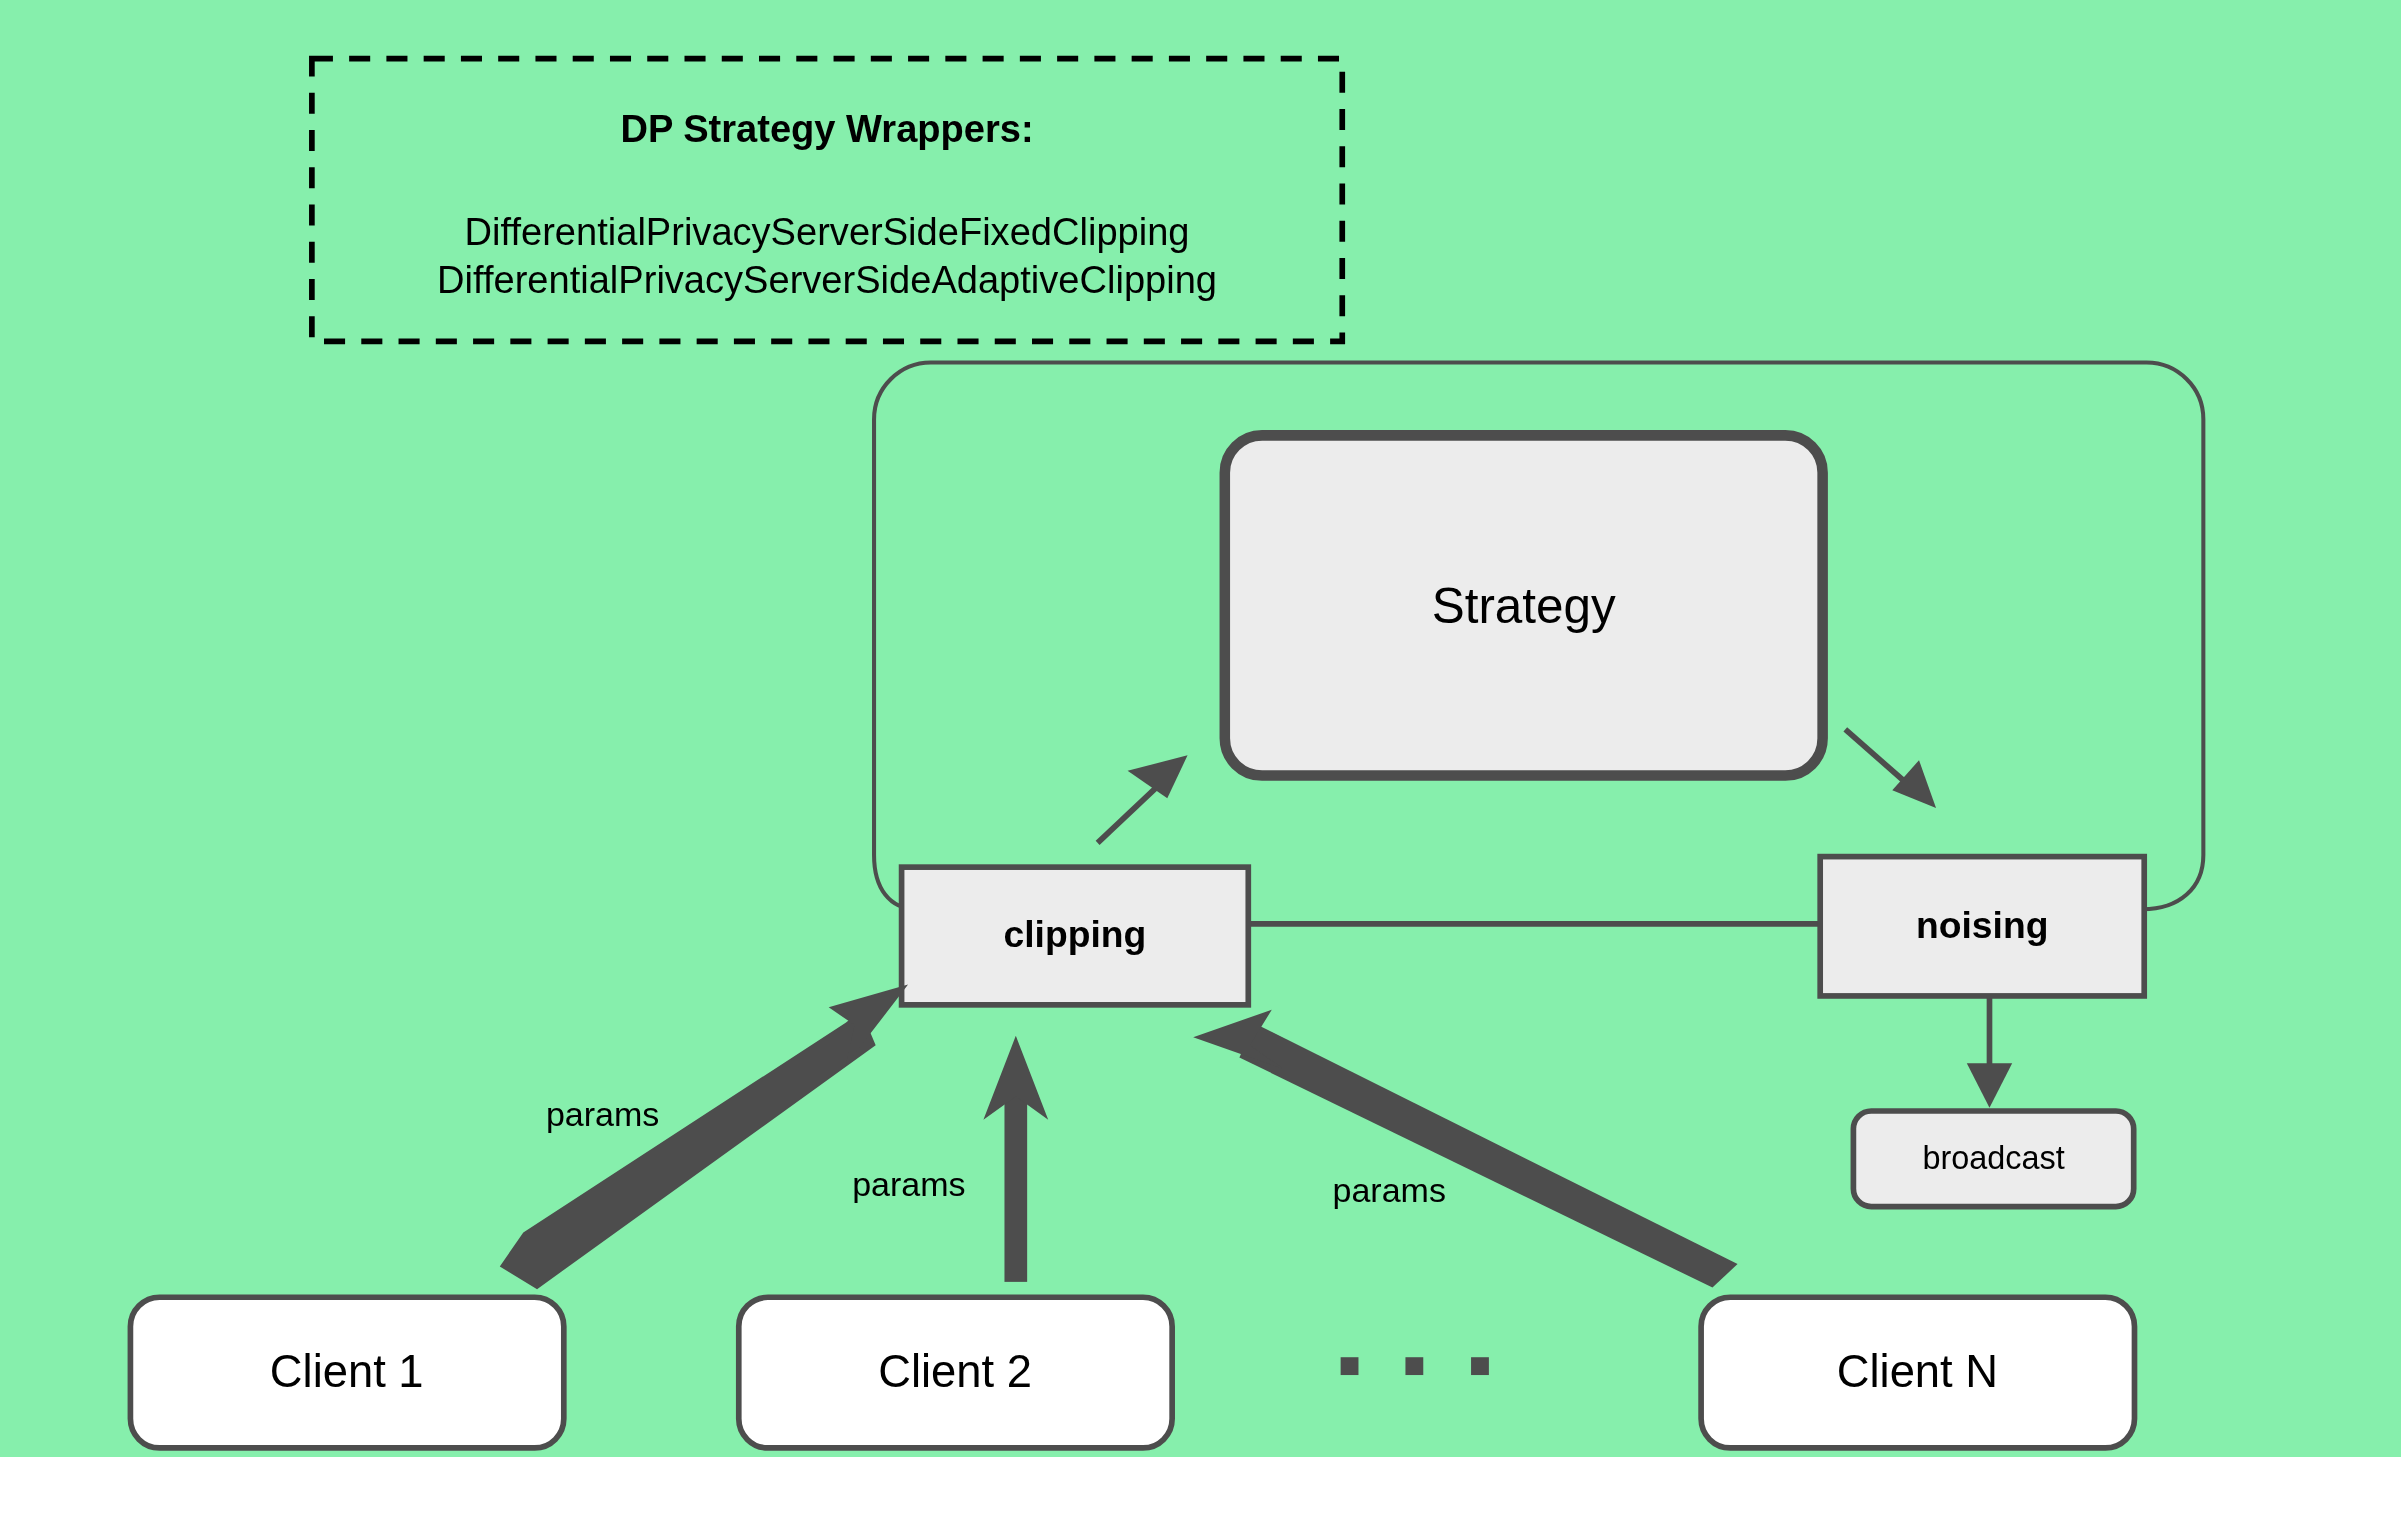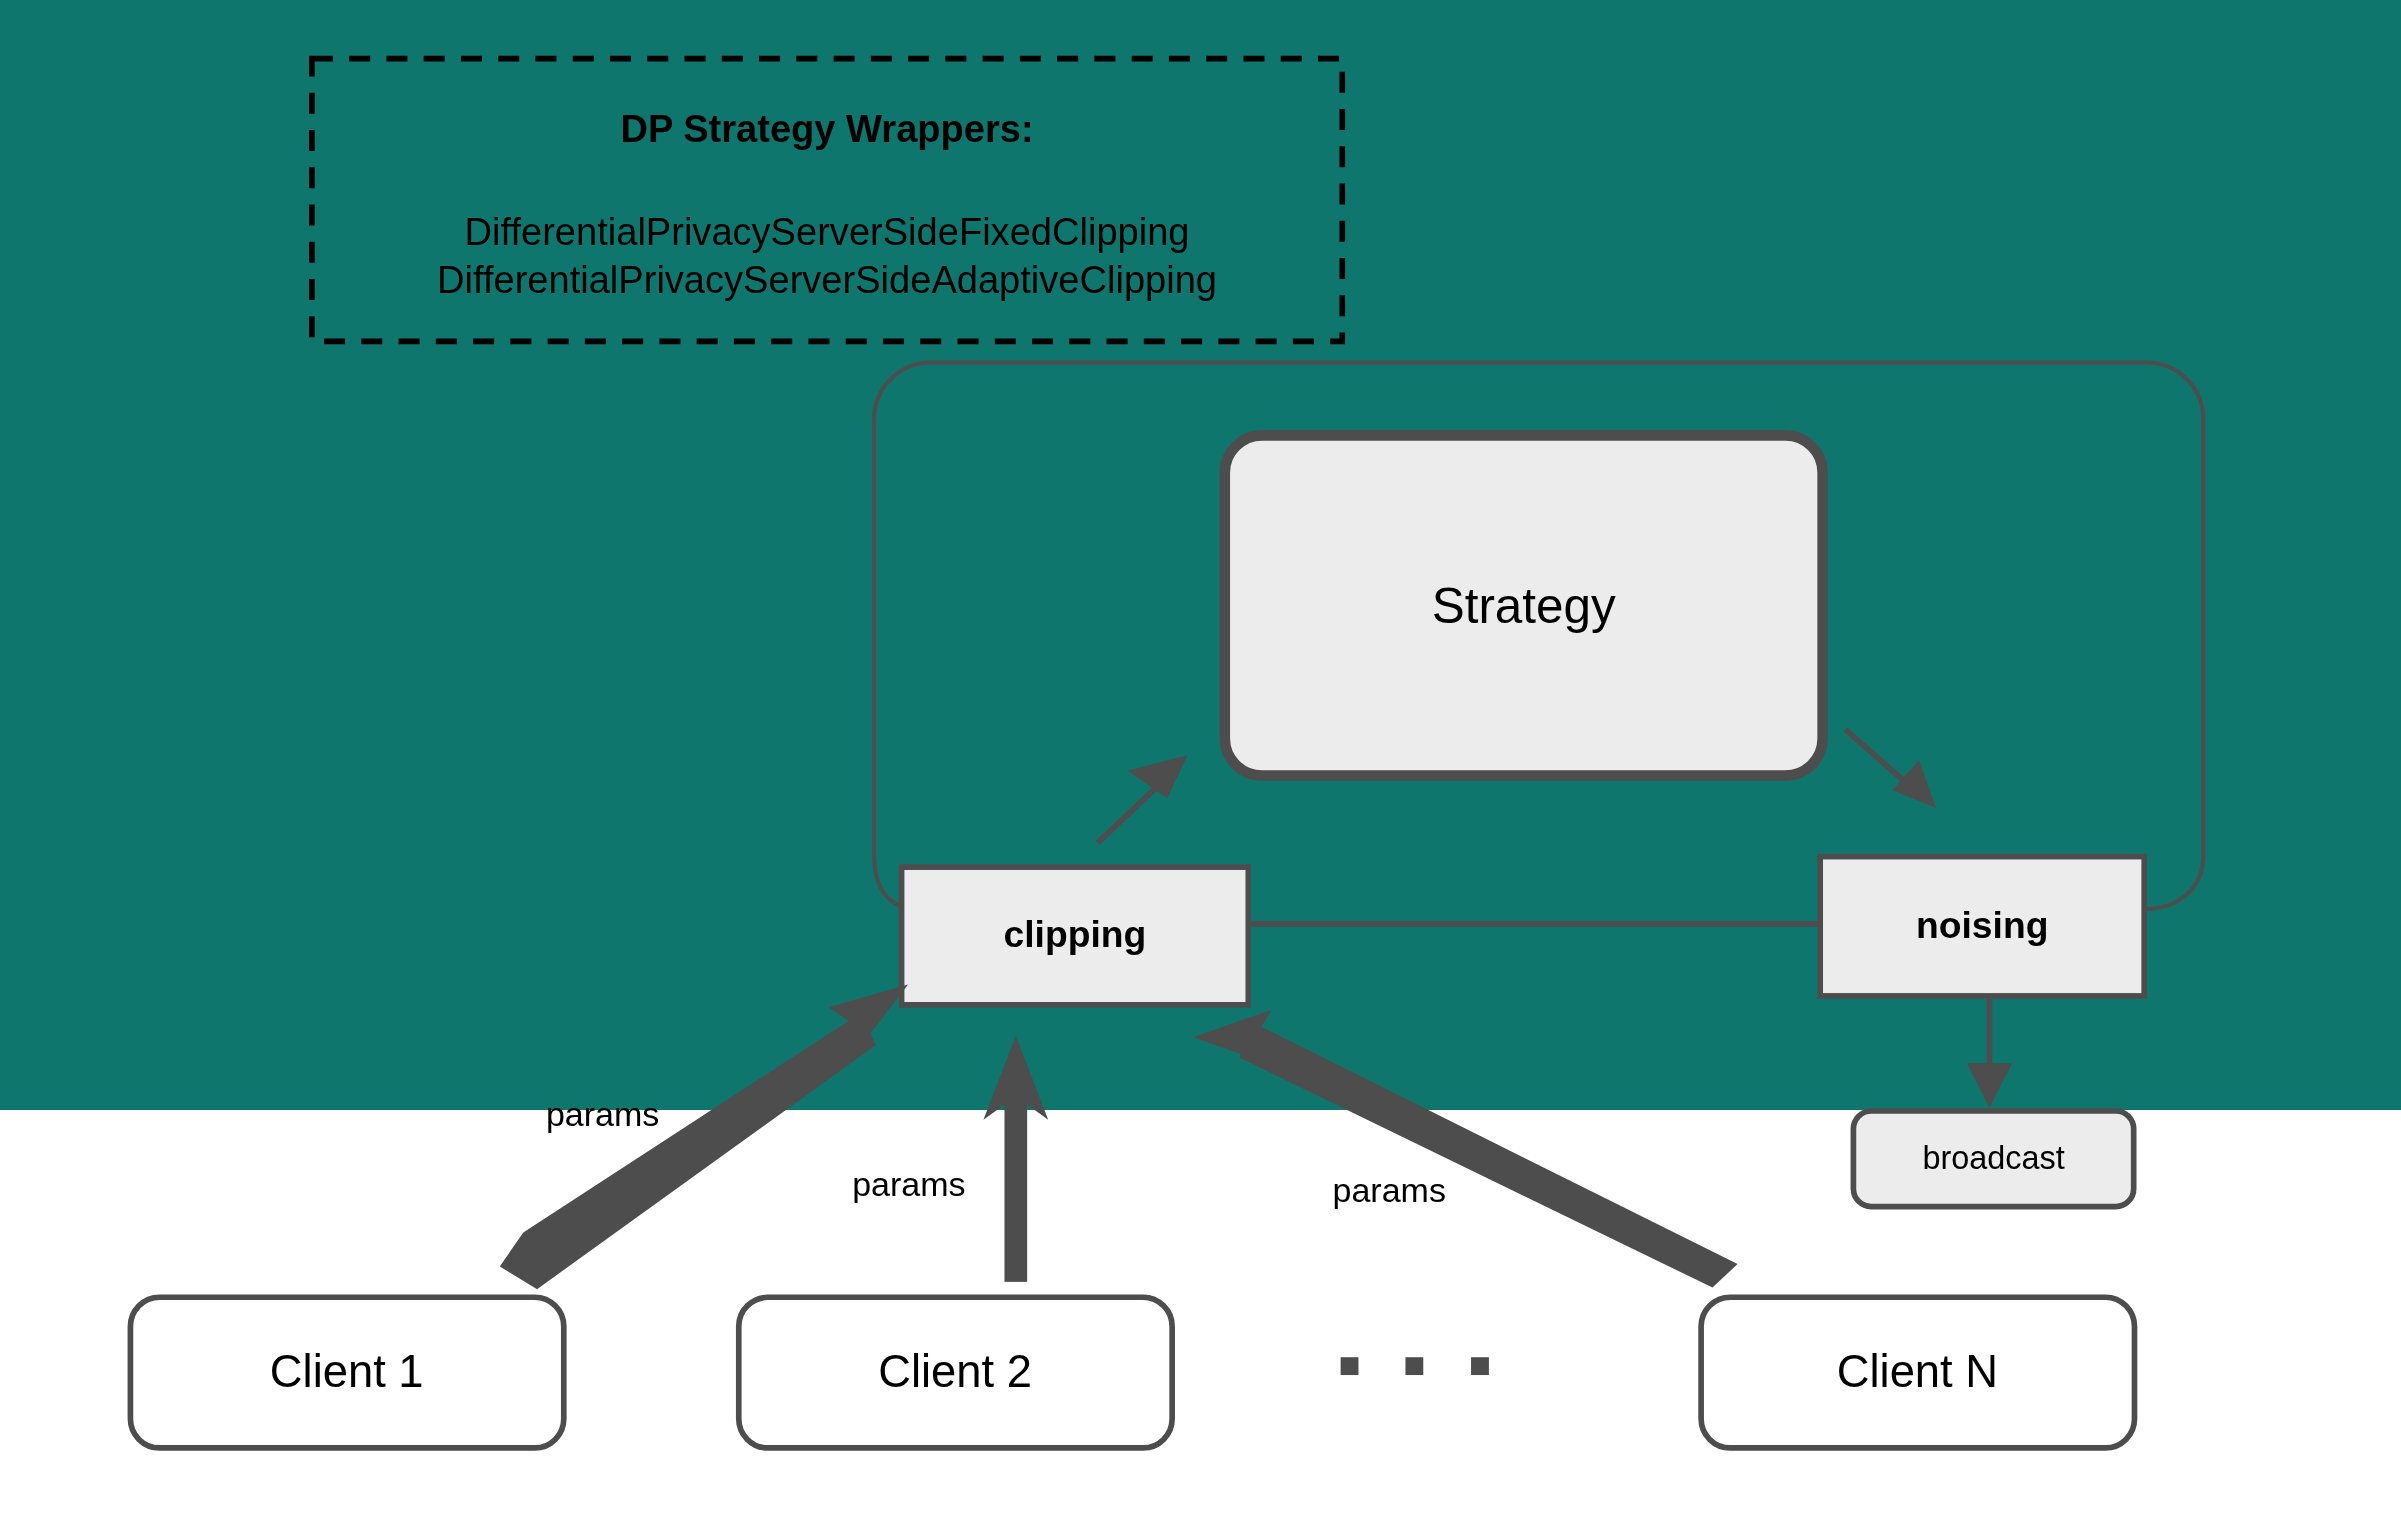--- a/index.html
+++ b/index.html
@@ -9,22 +9,22 @@
   }
   body {
     width: 2401px;
     height: 1535px;
     font-family: "Liberation Sans", sans-serif;
     overflow: hidden;
   }
   #diagram-root {
     position: relative;
     width: 2401px;
-    height: 1110px;
-    background: #0f766e;
+    height: 1457px;
+    background: #86efac;
   }
   svg.layer {
     position: absolute;
     top: 0;
     left: 0;
     width: 2401px;
     height: 1535px;
   }
   .svg-text {
     font-family: "Liberation Sans", sans-serif;

